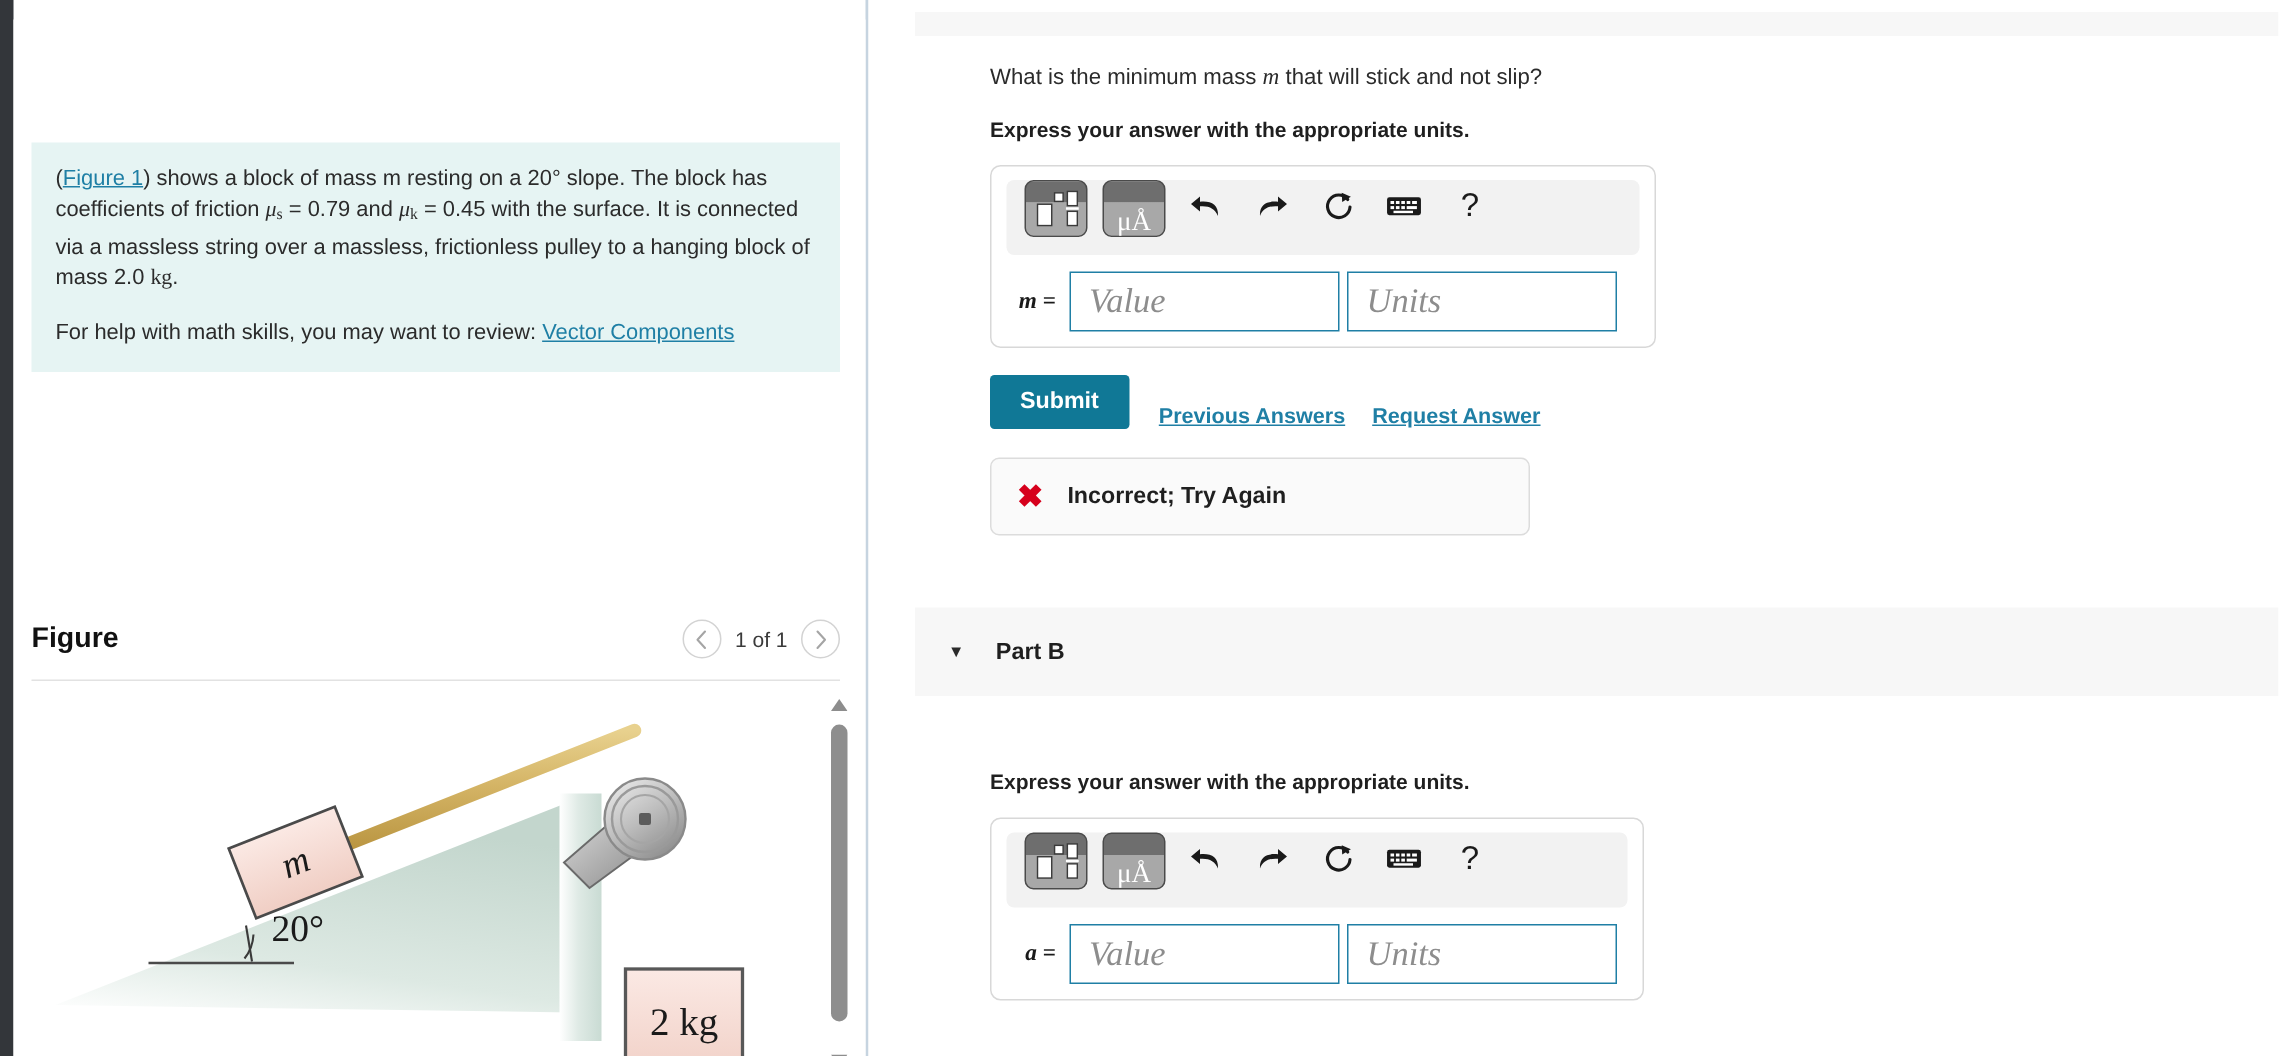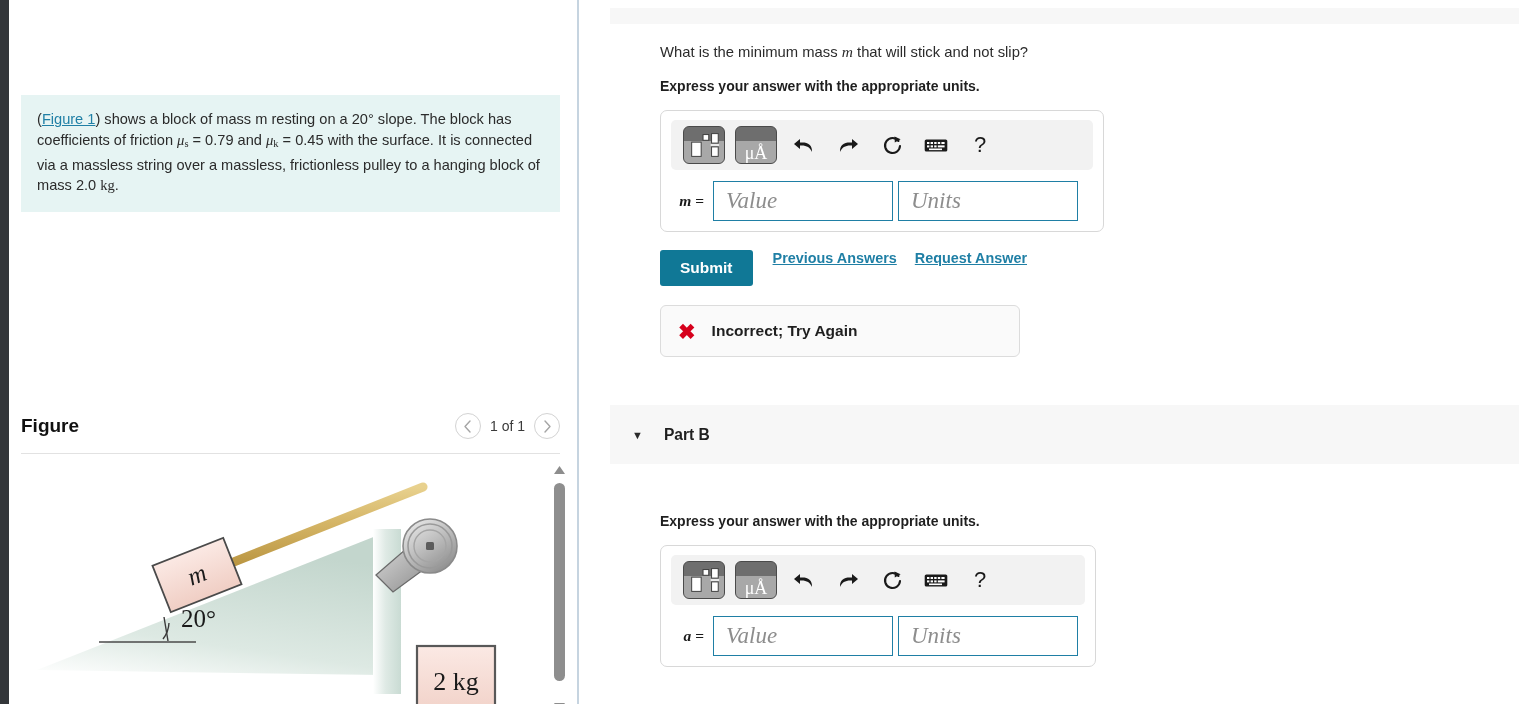--- a/index.html
+++ b/index.html
@@ -110,21 +110,21 @@
   }
   .qbold { font-size: 14px; font-weight: bold; color: #1f1f1f; }
 
   
   .answer-box {
     border: 1px solid #d8d8d8; border-radius: 7px; background: #fff;
     padding: 9px 10px 10px 10px;
   }
   .ans-toolbar {
     background: #f2f2f2; border-radius: 5px;
-    height: 50px; display: flex; align-items: center;
+    height: 50px; display: flex; align-items: flex-start;
     padding: 0 12px; gap: 10px;
   }
   .tb-btn {
     width: 42px; height: 38px; border-radius: 6px;
     border: 1px solid #4a4a4a;
     background: linear-gradient(to bottom, #6e6e6e 0%, #6e6e6e 38%, #a8a8a8 39%, #a8a8a8 100%);
     display: flex; align-items: center; justify-content: center;
     cursor: pointer; position: relative;
   }
   .tb-icon-glyph {
@@ -186,20 +186,21 @@
 
 <div id="root">
 
   <div class="left-rail"></div>
   <div class="pane-divider"></div>
 
   <div class="left-pane">
 
     <div class="problem-box">
       <p><span>(</span><a>Figure 1</a><span>) shows a block of mass m resting on a 20</span><span>°</span><span> slope. The block has coefficients of friction </span><span class="mathvar">μ</span><span class="mathup sub">s</span><span> = 0.79 and </span><span class="mathvar">μ</span><span class="mathup sub">k</span><span> = 0.45 with the surface. It is connected via a massless string over a massless, frictionless pulley to a hanging block of mass 2.0 </span><span class="mathup">kg</span><span>.</span></p>
+      <p class="second"><span>For help with math skills, you may want to review: </span><a>Vector Components</a></p>
     </div>
 
     <div class="figure-header">
       <div class="figure-title">Figure</div>
       <div class="fig-nav">
         <div class="nav-circle">
           <svg width="9" height="13" viewBox="0 0 9 13">
               <path d="M7 1 L2 6.5 L7 12" stroke="#a5a5a5" stroke-width="1.4" fill="none" stroke-linecap="round" stroke-linejoin="round"></path>
             </svg>
         </div>
@@ -365,21 +366,21 @@
             <span style="font-size:22px; color:#1a1a1a;">?</span>
           </div>
         </div>
         <div class="ans-inputs">
           <div class="ans-label"><i>m</i> <span>=</span></div>
           <div class="ans-field value">Value</div>
           <div class="ans-field units">Units</div>
         </div>
       </div>
 
-      <div style="display:flex; align-items:flex-start; margin-top:18px;">
+      <div style="display:flex; align-items:flex-end; margin-top:18px;">
         <button class="btn-submit">Submit</button>
         <div class="link-row">
           <span class="ans-link">Previous Answers</span>
           <span class="ans-link">Request Answer</span>
         </div>
       </div>
 
       <div class="feedback-box" style="margin-top:19px; width:360px;">
         <span class="x-mark">✖</span>
         <span class="feedback-text">Incorrect; Try Again</span>

